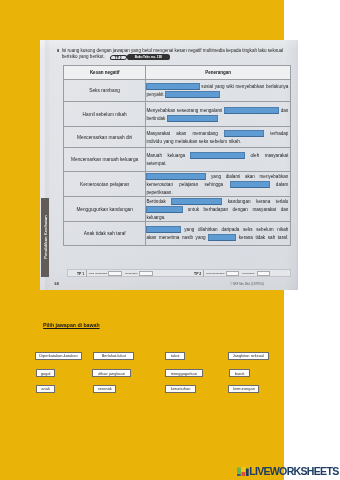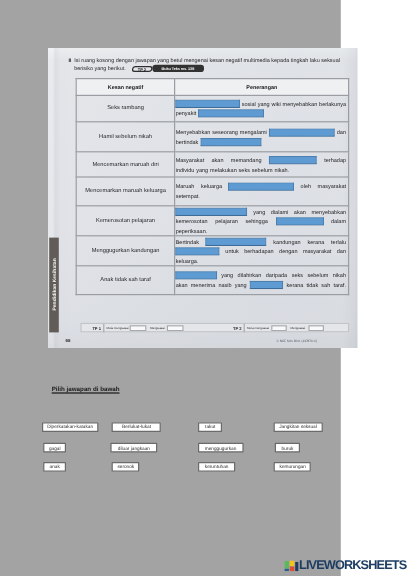--- a/index.html
+++ b/index.html
@@ -1,19 +1,19 @@
 <!DOCTYPE html>
 <html><head>
 <meta charset="utf-8">
 <title>Worksheet</title>
 <style>
   html,body{margin:0;padding:0;}
   body{width:340px;height:480px;background:#ffffff;
        font-family:"Liberation Sans",sans-serif;overflow:hidden;}
-  #page{position:relative;width:284px;height:480px;background:#a3a3a3;}
+  #page{position:relative;width:284px;height:480px;background:#eab308;}
 
   
   .scan{position:absolute;left:40px;top:40px;width:258px;height:250px;
         background:#eef0f2;overflow:hidden;filter:blur(0.16px) contrast(0.96) brightness(1.01);}
   .scan-inner{position:absolute;inset:0;
         background:
           linear-gradient(90deg,#f7f8f9 0%,#f7f8f9 1.5%,#e9ebee 2.4%,#f1f2f4 4%,#f2f3f5 8%,#eff1f3 45%,#edeff2 80%,#eef0f2 95%,#e6e8ec 99%,#dfe1e5 100%),
           linear-gradient(180deg,#fafbfb 0%,#f2f3f5 4%,#eff0f3 60%,#eaecef 92%,#e4e6ea 100%);
         background-blend-mode:multiply;}
 

